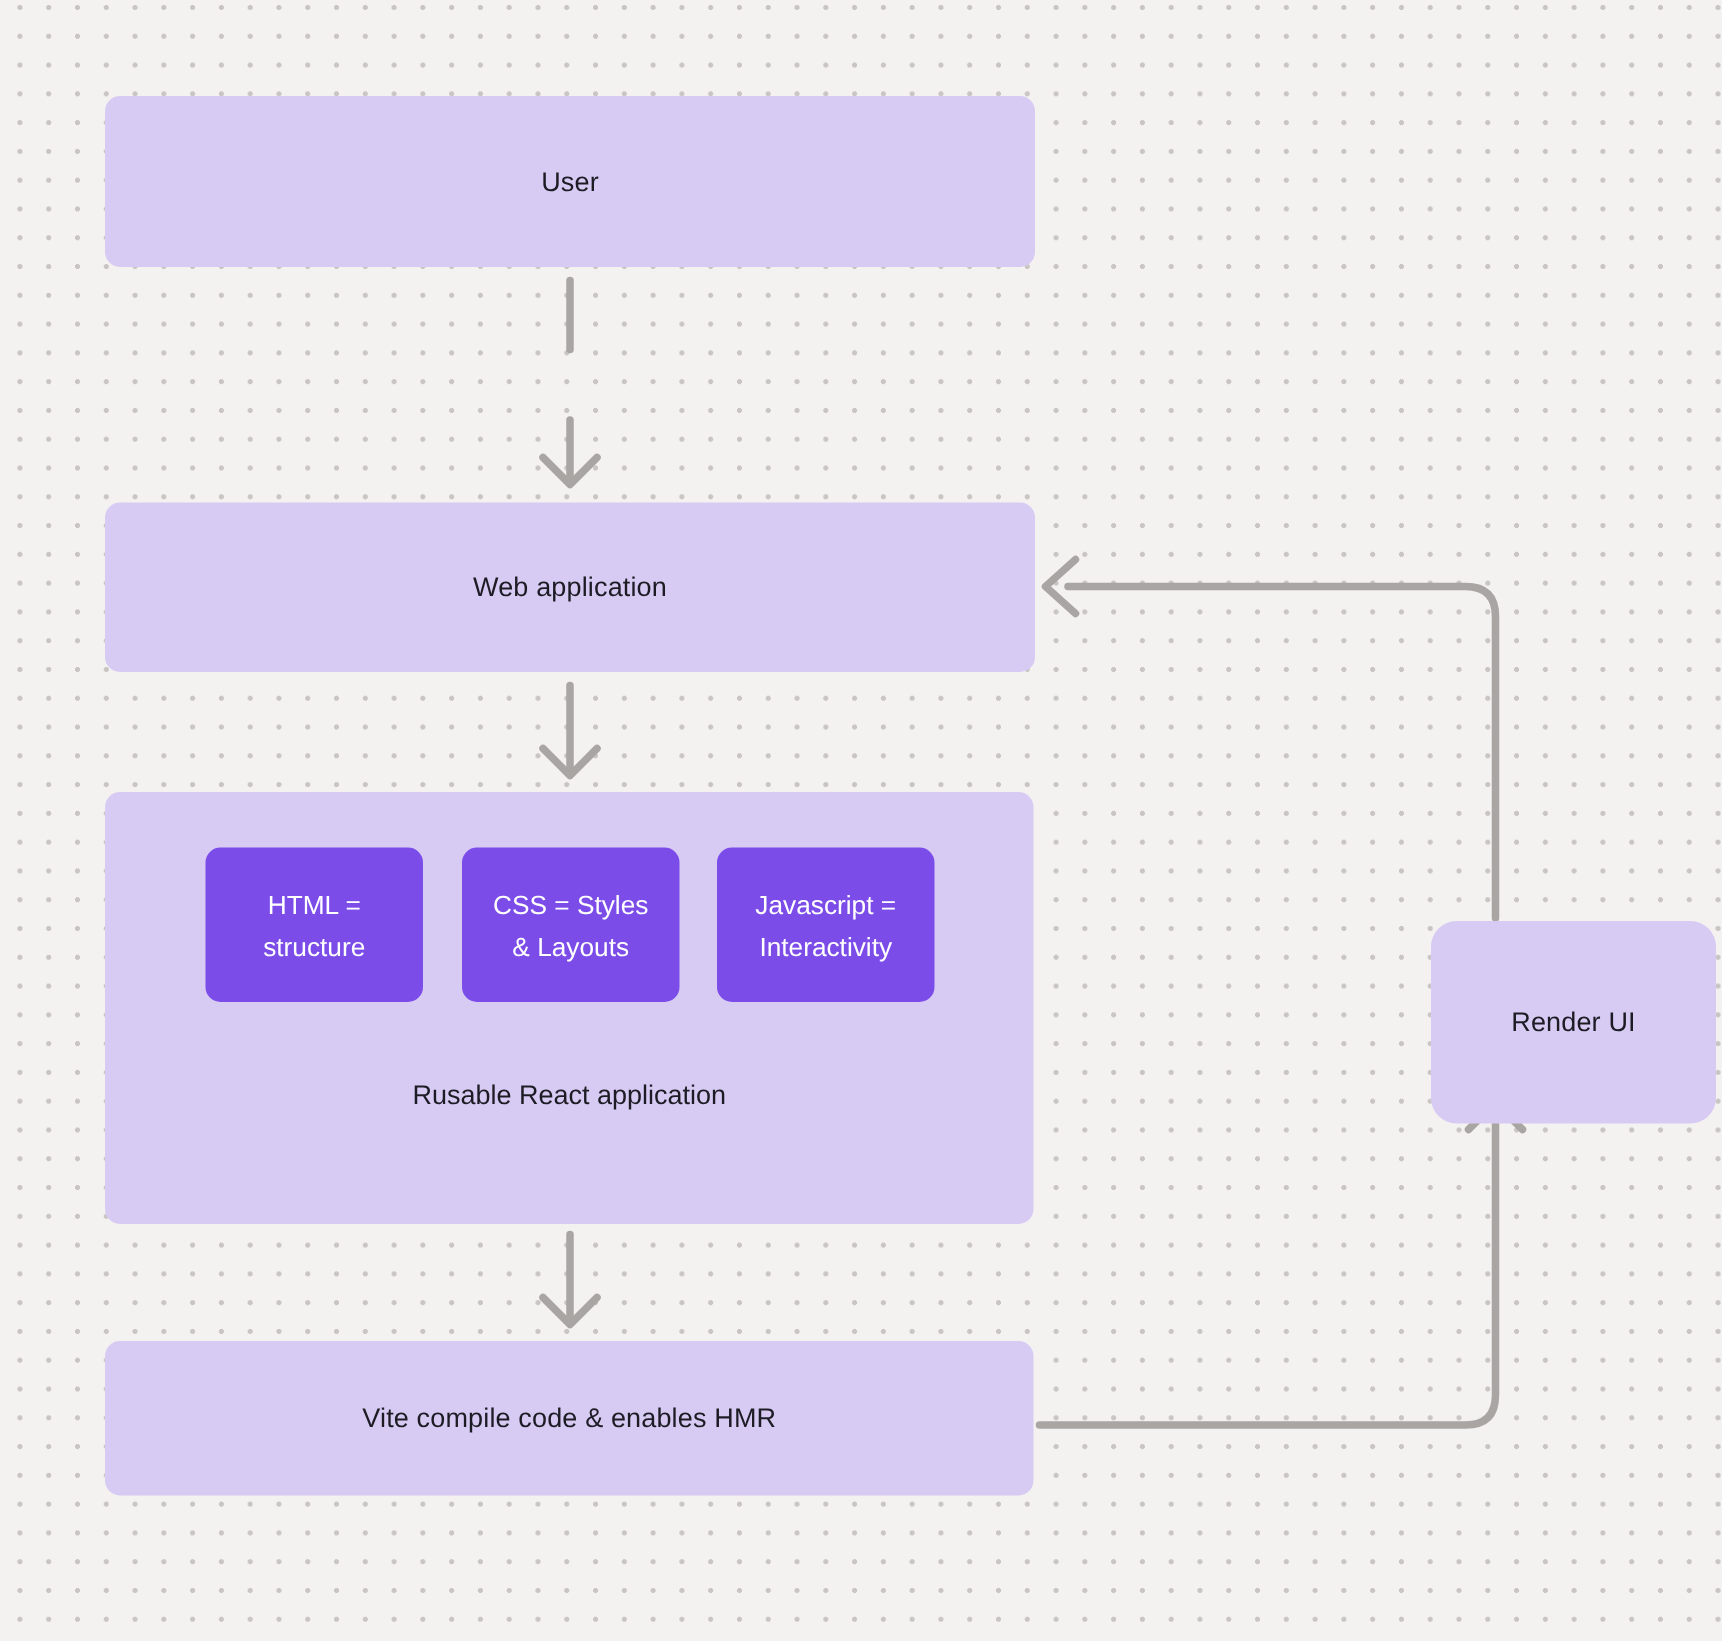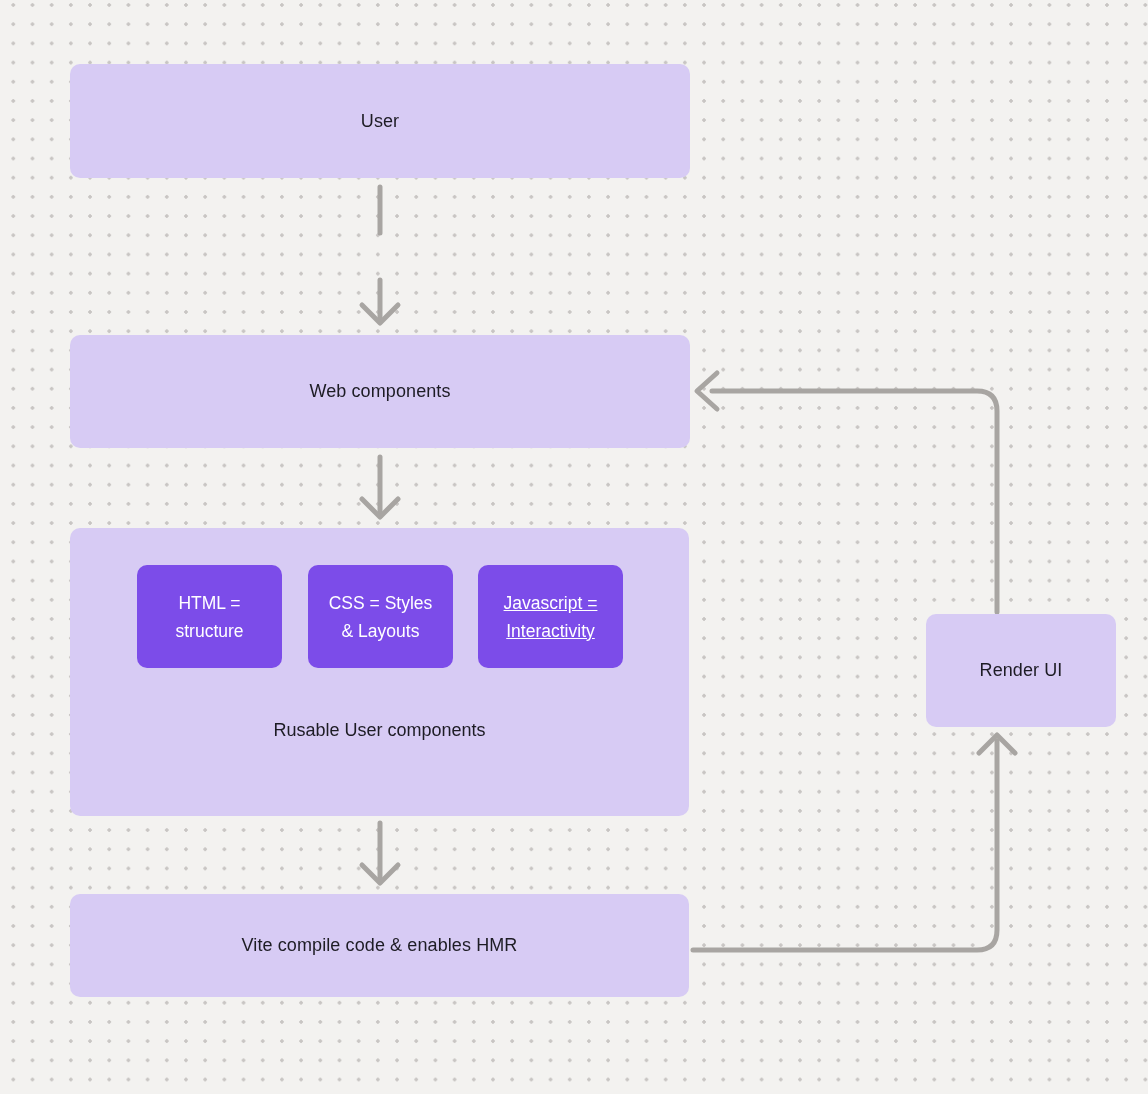--- a/index.html
+++ b/index.html
@@ -59,25 +59,25 @@
     flex-direction:column;
   }
   #node-user{left:70px;top:64px;width:620px;height:114px;}
   #node-webapp{left:70px;top:335px;width:620px;height:113px;}
   #node-container{
     left:70px;top:528px;width:619px;height:288px;
     background:var(--box-light);
     border-radius:10px;
   }
   #node-vite{left:70px;top:894px;width:619px;height:103px;}
-  #node-render{left:926px;top:614px;width:190px;height:113px;}
+  #node-render{left:954px;top:614px;width:190px;height:135px;border-radius:17px;}
   .inner-box{position:absolute;width:145px;height:103px;top:37px;}
   #inner-html{left:67px;}
   #inner-css{left:238px;}
-  #inner-js{left:408px;text-decoration:underline;}
+  #inner-js{left:408px;}
   .container-caption{
     position:absolute;left:0;top:716px;width:619px;
     text-align:center;
     color:var(--text-dark);
     font-size:18px;font-weight:500;
     line-height:28px;
   }
   #node-container .container-caption{top:188px;}
   .edge-label{
     position:absolute;
@@ -111,37 +111,37 @@
     <path d="M 997 612 L 997 411 Q 997 391 977 391 L 712 391"></path>
     <path d="M 717 373 L 697 391 L 717 409"></path>
   </svg>
 
   <div class="node light" id="node-user">
     <span>User</span>
   </div>
 
 
   <div class="node light" id="node-webapp">
-    <span>Web components</span>
+    <span>Web application</span>
   </div>
 
   <div class="node" id="node-container">
     <div class="node dark inner-box" id="inner-css">
       <div>CSS = Styles</div>
       <div>&amp; Layouts</div>
     </div>
     <div class="node dark inner-box" id="inner-html">
       <div>HTML =</div>
       <div>structure</div>
     </div>
     <div class="node dark inner-box" id="inner-js">
       <div>Javascript =</div>
       <div>Interactivity</div>
     </div>
-    <div class="container-caption">Rusable User components</div>
+    <div class="container-caption">Rusable React application</div>
   </div>
 
   <div class="node light" id="node-vite">
     <span>Vite compile code &amp; enables HMR</span>
   </div>
 
   <div class="node light" id="node-render">
     <span>Render UI</span>
   </div>
 

